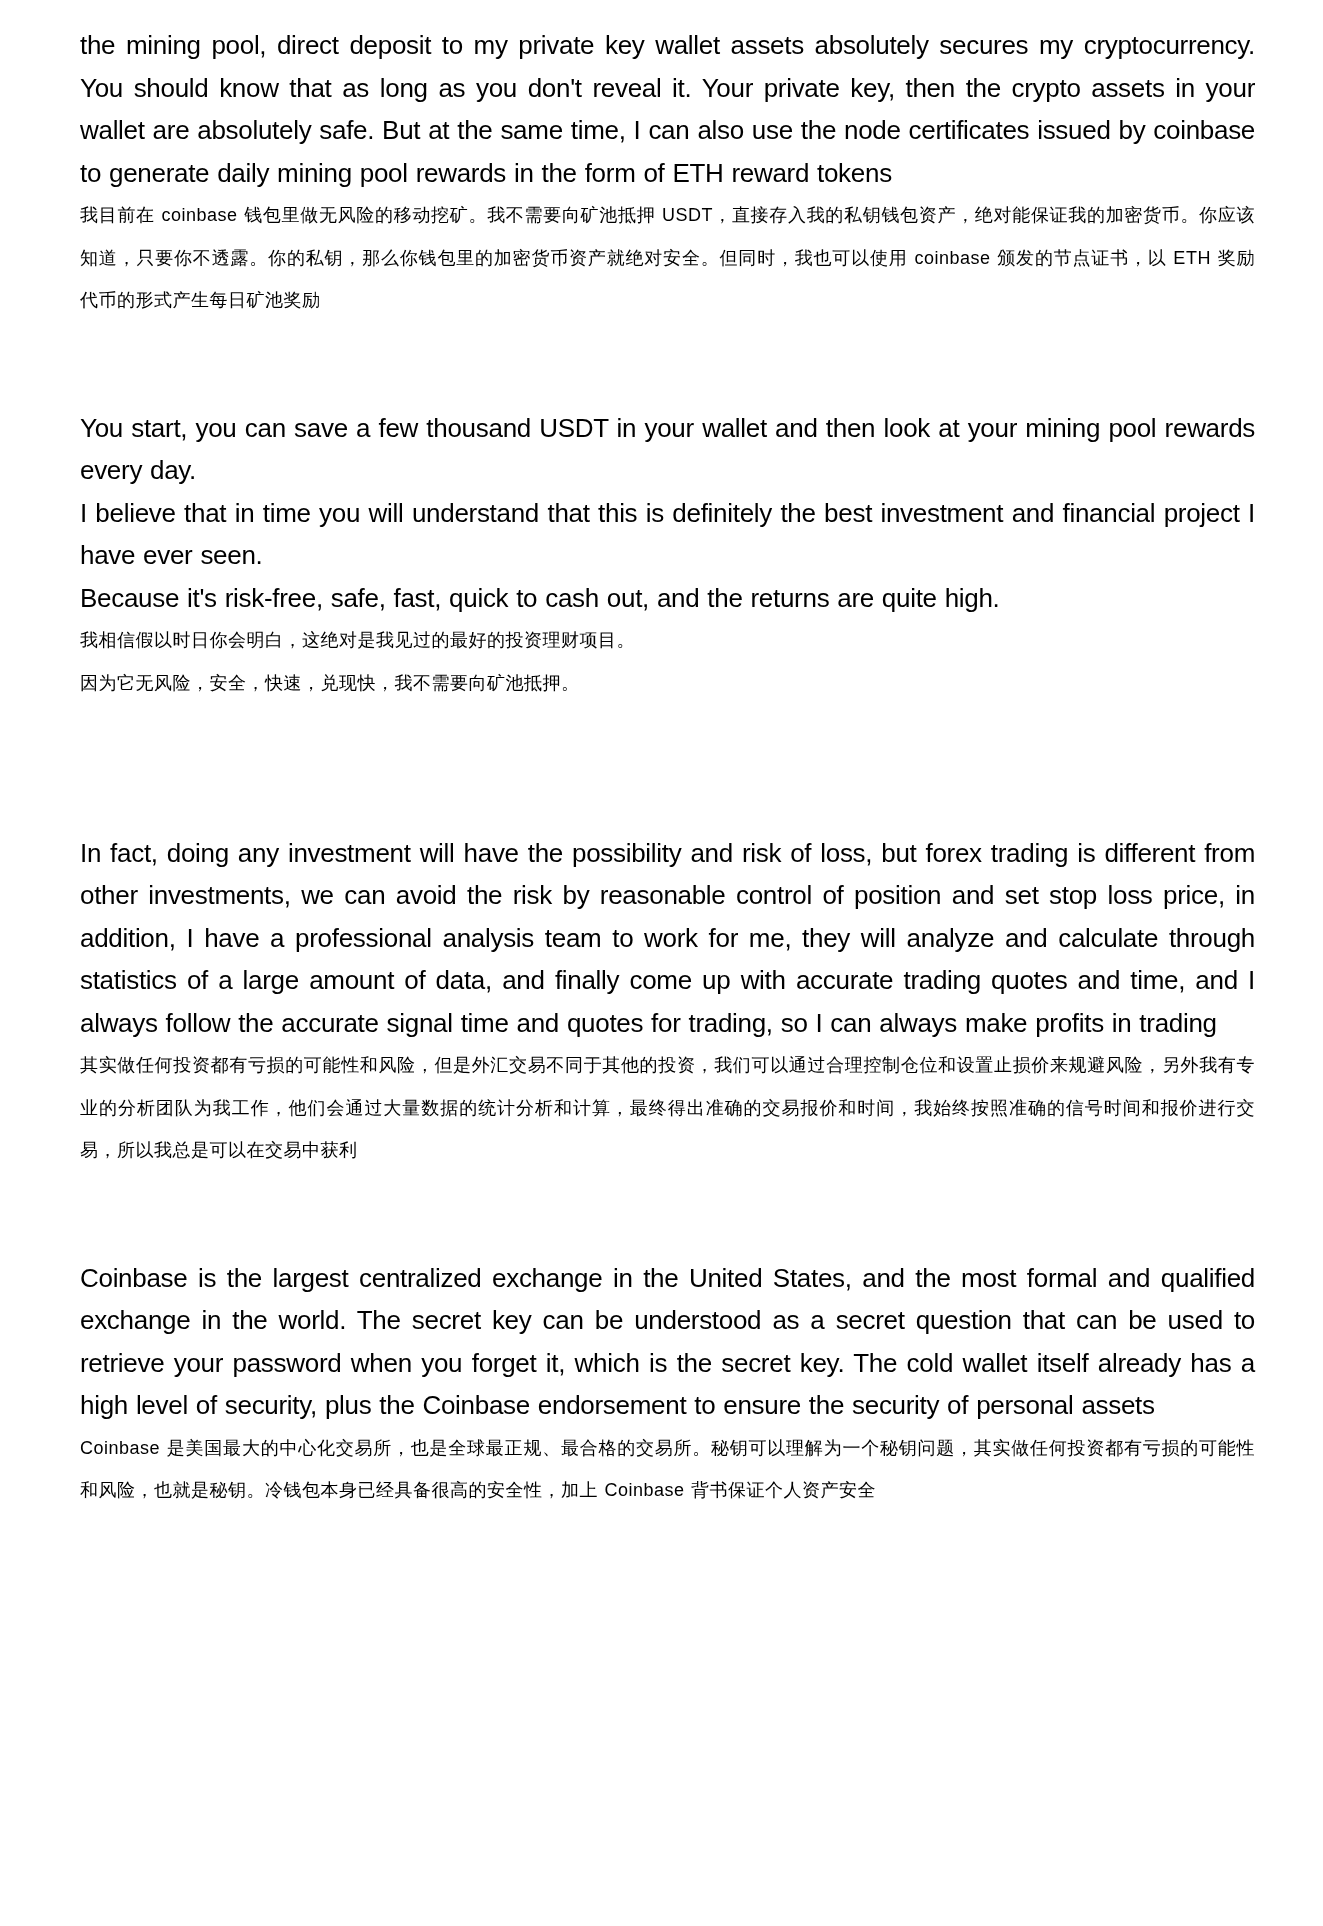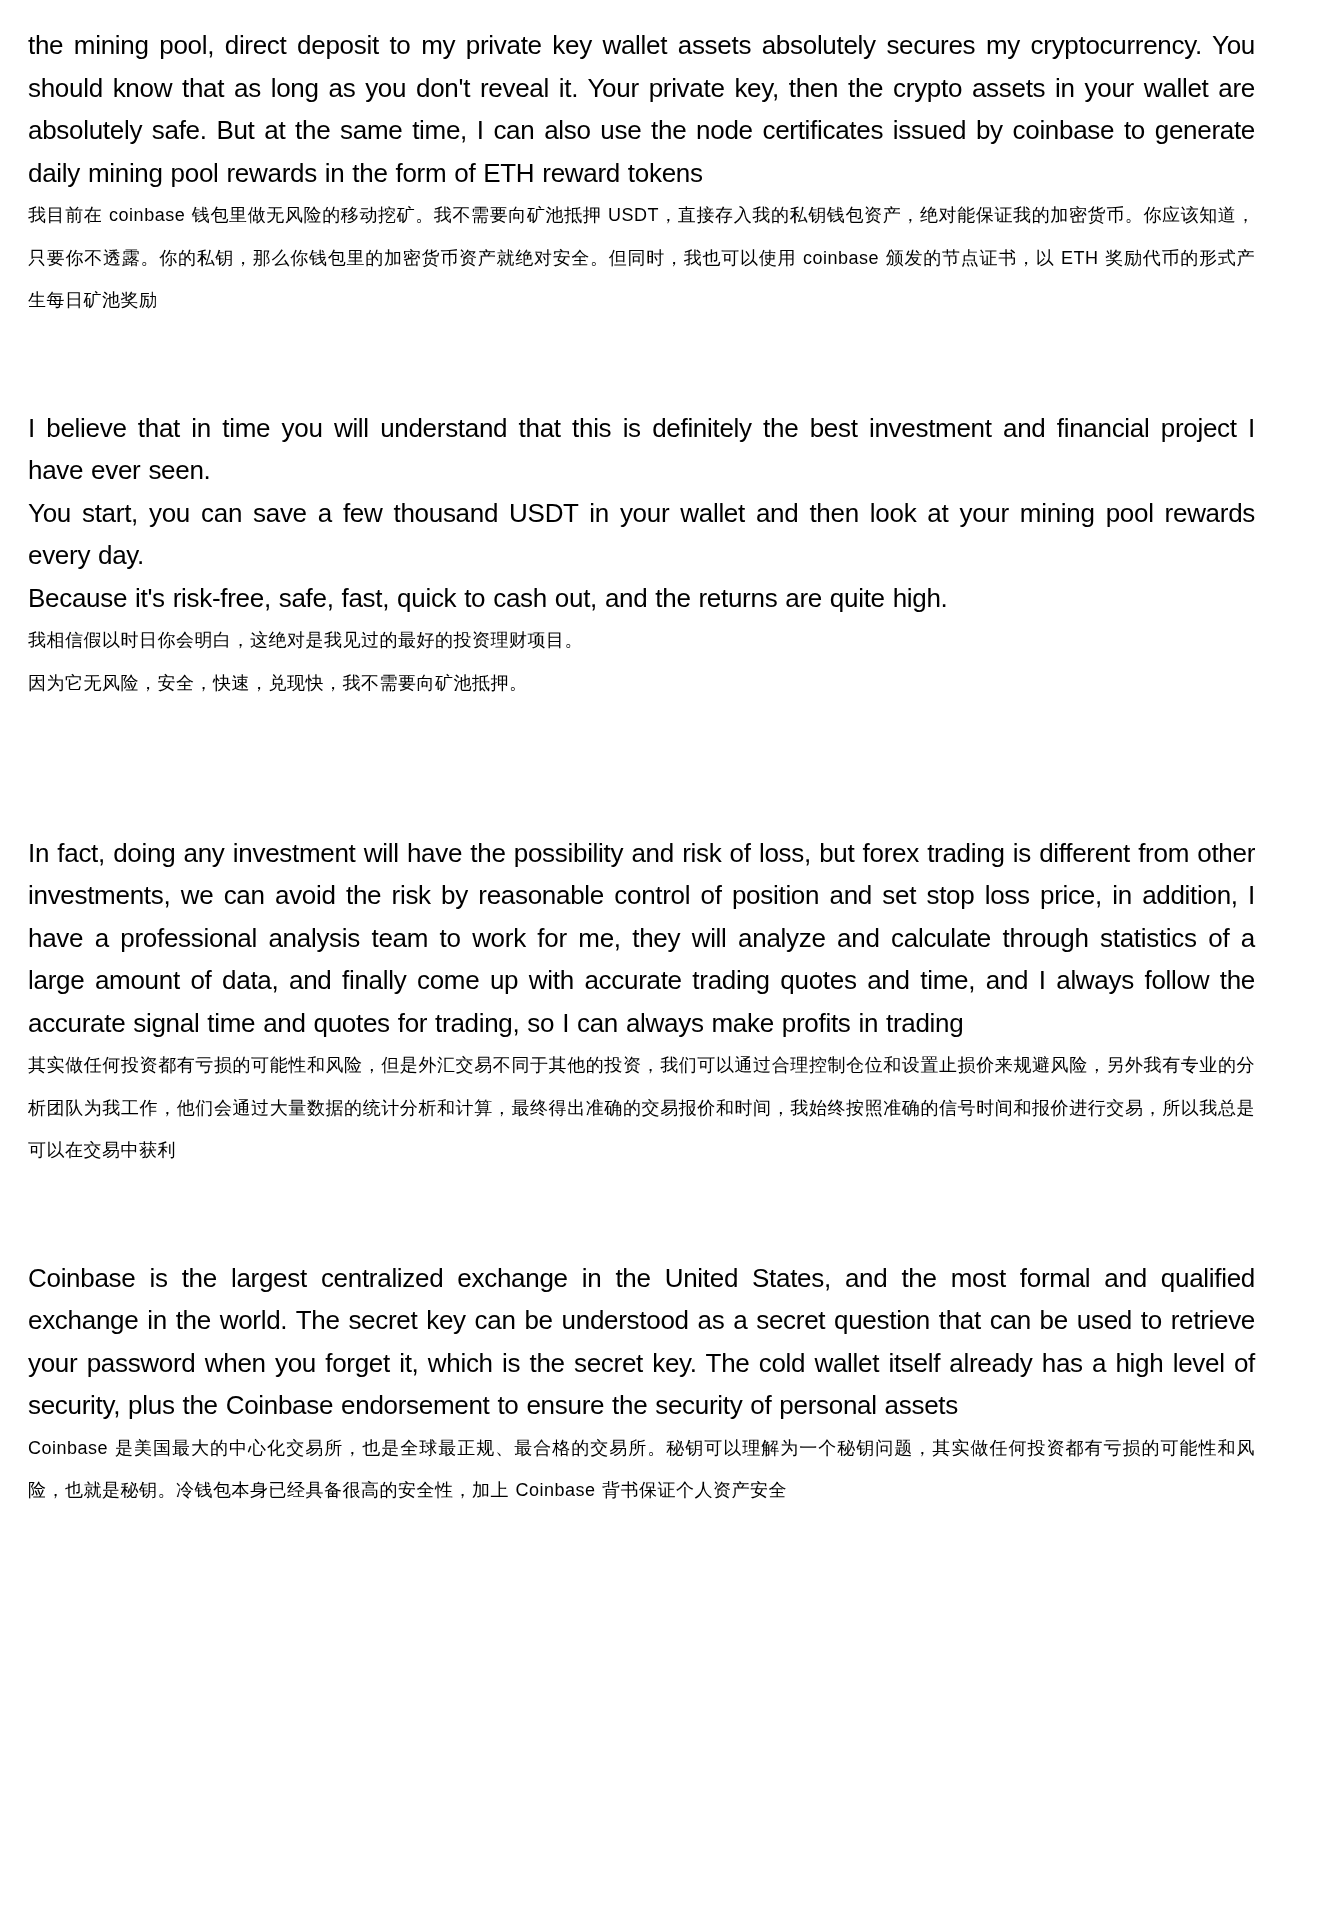--- a/index.html
+++ b/index.html
@@ -7,21 +7,21 @@
     padding: 0;
     background: #ffffff;
   }
   .page {
     position: relative;
     width: 1323px;
     min-height: 1926px;
     margin: 0;
     background: #ffffff;
     box-sizing: border-box;
-    padding: 24px 68px 40px 28px;
+    padding: 24px 68px 40px 80px;
     color: #000000;
     font-family: "Liberation Sans", "DejaVu Sans", sans-serif;
   }
   .doc-body p {
     margin: 0;
     padding: 0;
     text-align: justify;
     line-height: 42.5px;
     word-spacing: 1px;
   }
@@ -39,22 +39,22 @@
 </style>
 </head>
 <body>
 
 <div class="page" style="background: rgb(255, 255, 255); color: rgb(0, 0, 0);">
   <div class="doc-body" id="doc-body">
       <p class="en">the mining pool, direct deposit to my private key wallet assets absolutely secures my cryptocurrency. You should know that as long as you don't reveal it. Your private key, then the crypto assets in your wallet are absolutely safe. But at the same time, I can also use the node certificates issued by coinbase to generate daily mining pool rewards in the form of ETH reward tokens</p>
       <p class="zh">我目前在 coinbase 钱包里做无风险的移动挖矿。我不需要向矿池抵押 USDT，直接存入我的私钥钱包资产，绝对能保证我的加密货币。你应该知道，只要你不透露。你的私钥，那么你钱包里的加密货币资产就绝对安全。但同时，我也可以使用 coinbase 颁发的节点证书，以 ETH 奖励代币的形式产生每日矿池奖励</p>
       <p class="blank"></p>
       <p class="blank"></p>
+      <p class="en">You start, you can save a few thousand USDT in your wallet and then look at your mining pool rewards every day.</p>
       <p class="en">I believe that in time you will understand that this is definitely the best investment and financial project I have ever seen.</p>
-      <p class="en">You start, you can save a few thousand USDT in your wallet and then look at your mining pool rewards every day.</p>
       <p class="en">Because it's risk-free, safe, fast, quick to cash out, and the returns are quite high.</p>
       <p class="zh">我相信假以时日你会明白，这绝对是我见过的最好的投资理财项目。</p>
       <p class="zh">因为它无风险，安全，快速，兑现快，我不需要向矿池抵押。</p>
       <p class="blank"></p>
       <p class="blank"></p>
       <p class="blank"></p>
       <p class="en">In fact, doing any investment will have the possibility and risk of loss, but forex trading is different from other investments, we can avoid the risk by reasonable control of position and set stop loss price, in addition, I have a professional analysis team to work for me, they will analyze and calculate through statistics of a large amount of data, and finally come up with accurate trading quotes and time, and I always follow the accurate signal time and quotes for trading, so I can always make profits in trading</p>
       <p class="zh">其实做任何投资都有亏损的可能性和风险，但是外汇交易不同于其他的投资，我们可以通过合理控制仓位和设置止损价来规避风险，另外我有专业的分析团队为我工作，他们会通过大量数据的统计分析和计算，最终得出准确的交易报价和时间，我始终按照准确的信号时间和报价进行交易，所以我总是可以在交易中获利</p>
       <p class="blank"></p>
       <p class="blank"></p>

